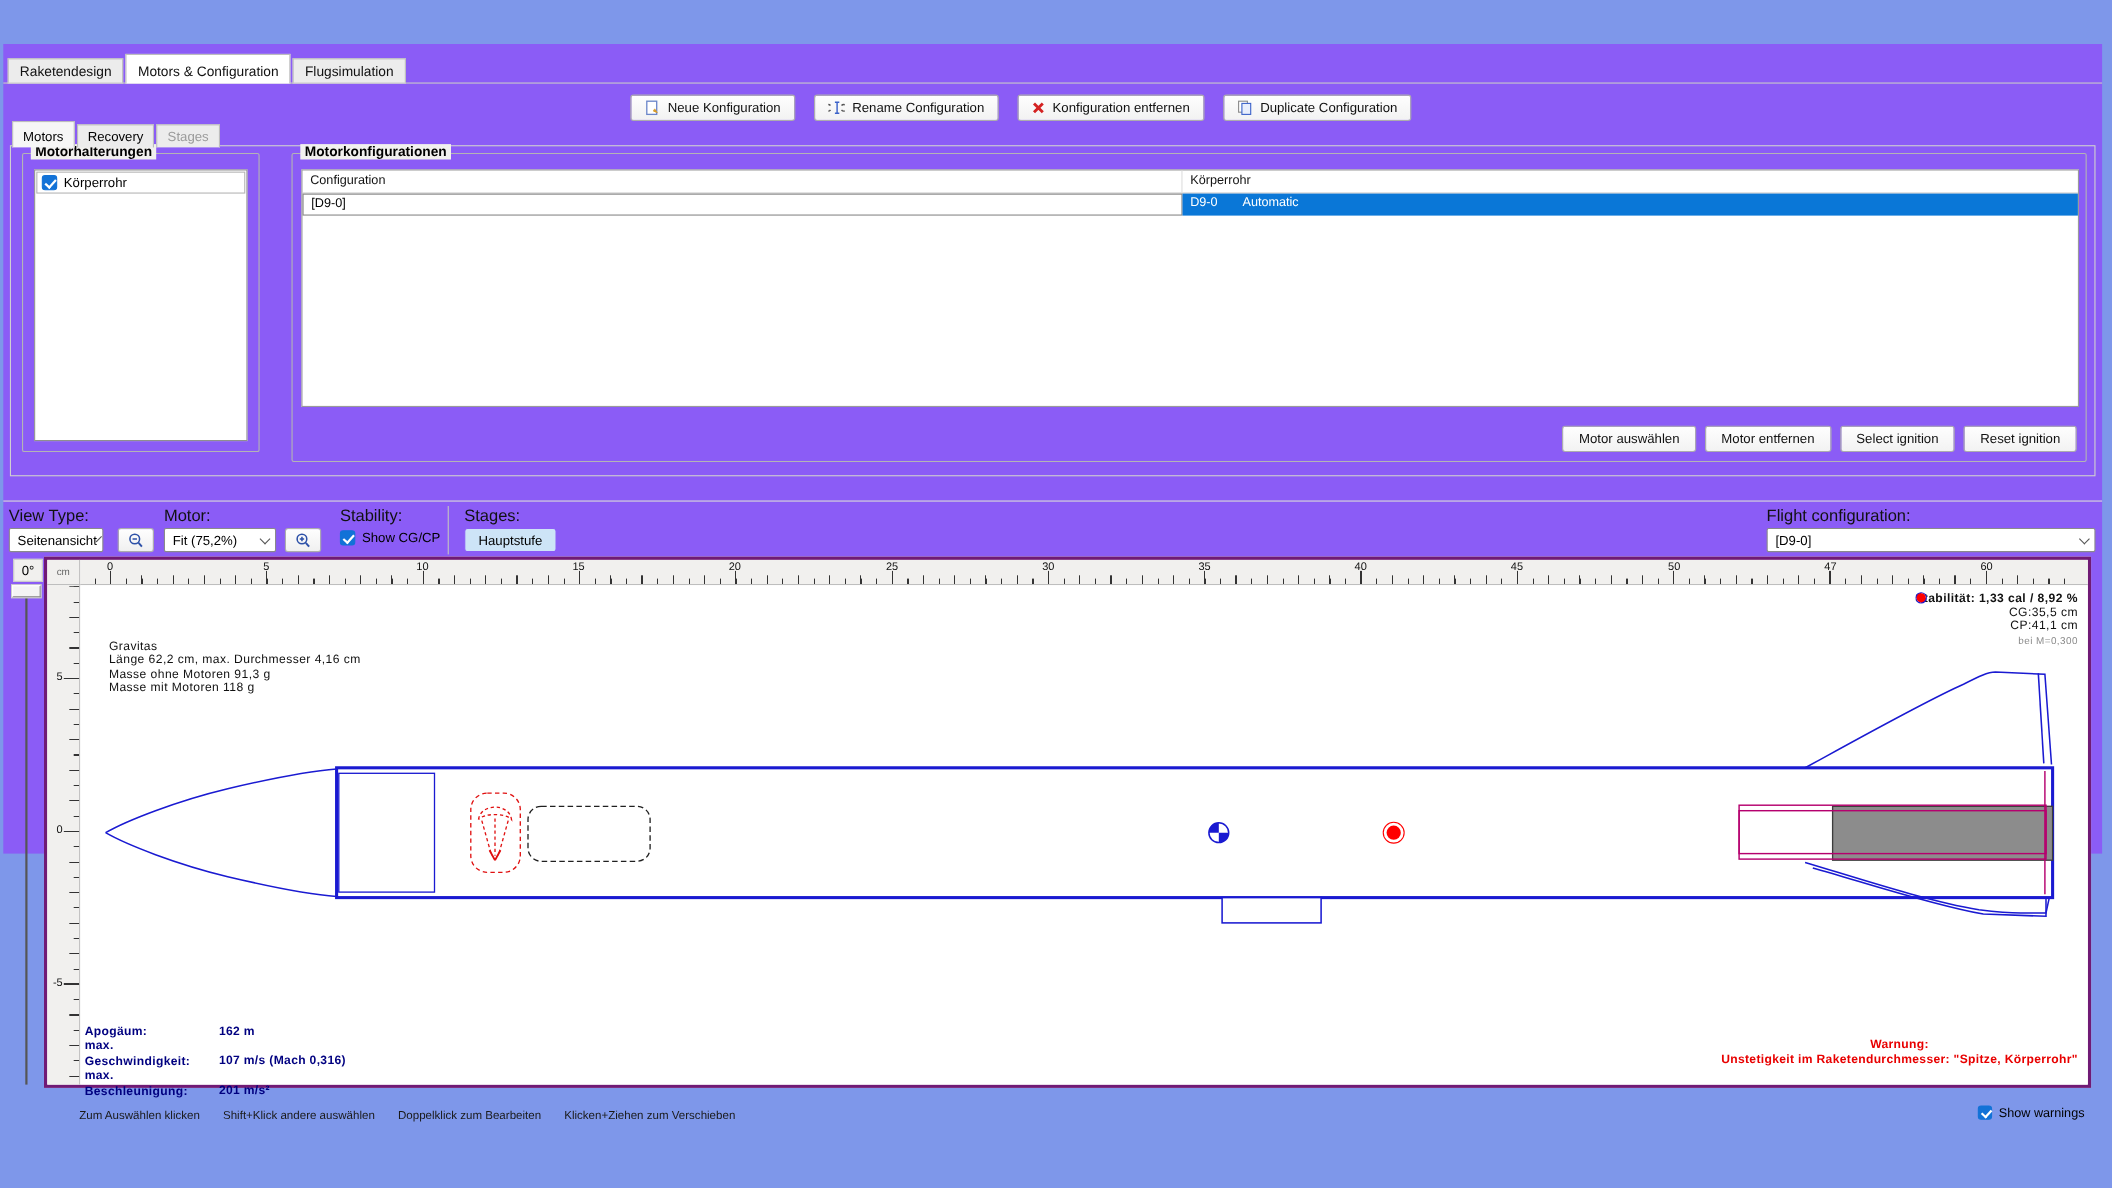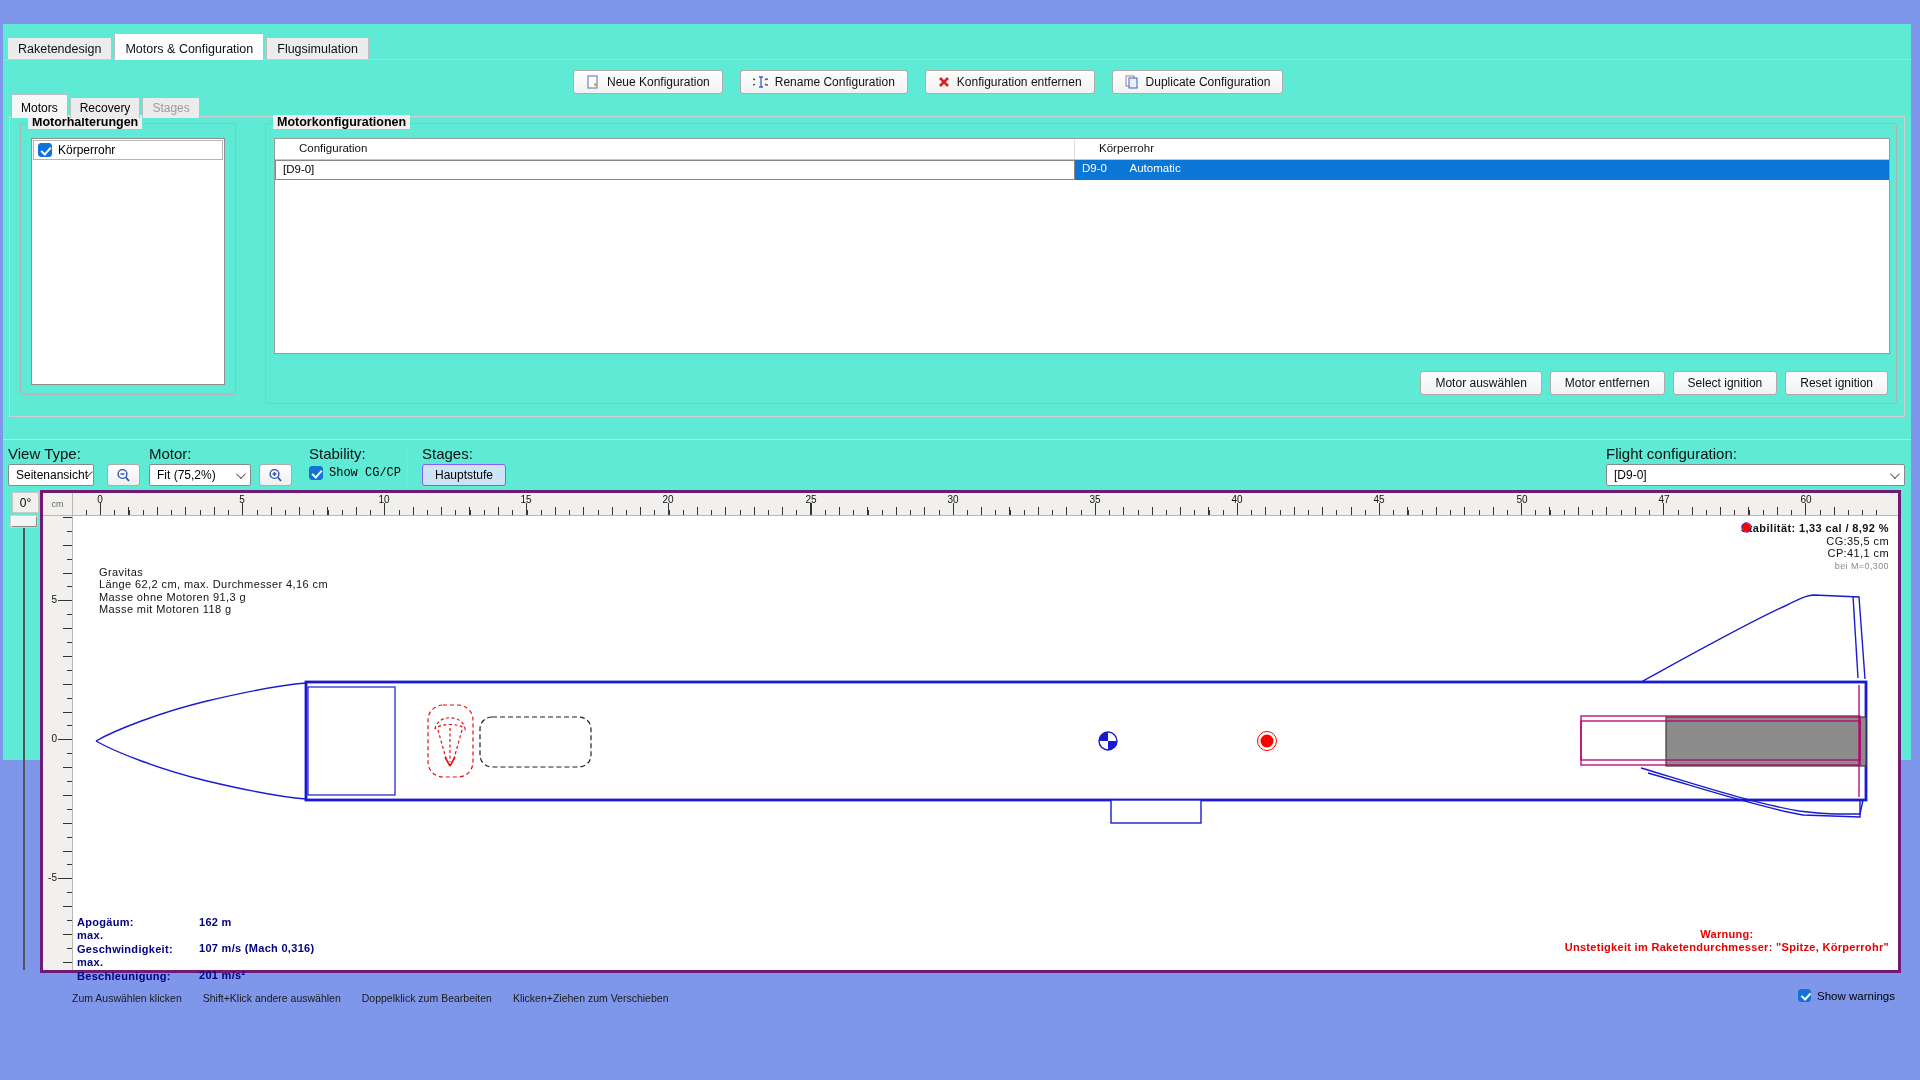--- a/index.html
+++ b/index.html
@@ -1,17 +1,17 @@
 <!DOCTYPE html>
 <html><head>
 <meta charset="utf-8">
 <style>
   * { margin:0; padding:0; box-sizing:border-box; }
   html,body { width:1920px; height:1080px; overflow:hidden; background:#7e97ea; font-family:"Liberation Sans",sans-serif; }
-  .win { position:absolute; left:3px; top:24px; width:1908px; height:736px; background:#5eead4; }
+  .win { position:absolute; left:3px; top:40px; width:1908px; height:736px; background:#8b5cf6; }
 
   
   .maintabs { position:absolute; left:4px; top:4px; height:32px; display:flex; align-items:flex-end; }
   .mtab { padding:4px 10px 4px 10px; font-size:12.5px; background:#ececec; border:1px solid #bdbdbd; border-bottom:none; margin-right:2px; color:#111; cursor:default; }
   .mtab.active { background:#fff; padding-top:8px; position:relative; z-index:2; }
   .tabbase { position:absolute; left:0; top:35px; width:100%; border-top:1px solid #c9c9c9; }
 
   
   .btn { height:24px; padding:0 12px; display:inline-flex; align-items:center; gap:7px; background:linear-gradient(#fefefe,#f2f2f2); border:1px solid #adadad; border-radius:3px; font-size:12px; color:#111; white-space:nowrap; }
   .cfgbtns { position:absolute; left:570px; top:46px; display:flex; gap:17px; }
@@ -28,35 +28,35 @@
   .grp .ttl { position:absolute; top:-9px; left:7px; background:#f1f0ee; padding:0 4px; font-weight:bold; font-size:12.5px; }
 
   .mountlist { position:absolute; left:10px; top:14px; right:10px; bottom:9px; background:#fff; border:1px solid #8f8f8f; }
   .mountitem { margin:1px; height:20px; display:flex; align-items:center; gap:6px; border:1px solid #b5b5b5; padding:0 4px; font-size:12px; }
 
   .cb { width:14px; height:14px; background:#1272d7; border:1px solid #1272d7; border-radius:3px; position:relative; flex:0 0 auto; }
   .cb::after { content:""; position:absolute; left:4px; top:1px; width:4px; height:8px; border:solid #fff; border-width:0 2px 2px 0; transform:rotate(42deg); }
 
   .mtable { position:absolute; left:8px; top:14px; width:1616px; height:216px; background:#fff; border:1px solid #9a9a9a; font-size:11.5px; }
   .thead { display:flex; height:21px; border-bottom:1px solid #c6c6c6; }
-  .th { padding:3px 0 0 24px; color:#111; }
+  .th { padding:3px 0 0 7px; color:#111; }
   .th1 { width:800px; border-right:1px solid #dedede; }
   .trow { display:flex; height:20px; }
   .td1 { width:800px; border:1px solid #888; padding:2px 0 0 7px; color:#000; }
   .td2 { flex:1; background:#0a77d7; color:#fff; padding:2px 0 0 7px; }
   .td2 .mname { margin-right:20px; }
   .tblbtns { position:absolute; right:8px; top:247px; display:flex; gap:8px;text-align:right; }
   .tblbtns .btn { padding:0 14px; justify-content:center; }
 
   
   .tlabel { position:absolute; top:421px; font-size:15px; color:#111; }
   .dd { position:absolute; top:440px; height:22px; background:#fff; border:1px solid #8a8a8a; border-radius:2px; display:flex; align-items:center; padding:0 7px; font-size:12px; }
   .dd .chev { margin-left:auto; width:7px; height:7px; border:solid #555; border-width:0 1.5px 1.5px 0; transform:rotate(45deg) translateY(-2px); }
   .sqbtn { position:absolute; top:440px; width:33px; height:22px; background:linear-gradient(#fefefe,#f0f0f0); border:1px solid #adadad; border-radius:3px; display:flex; align-items:center; justify-content:center; }
-  .cgcp { position:absolute; left:306px; top:442px; display:flex; align-items:center; gap:6px; font-size:12px;font-family:Liberation Mono, monospace; }
+  .cgcp { position:absolute; left:306px; top:442px; display:flex; align-items:center; gap:6px; font-size:12px; }
   .vsep { position:absolute; left:404px; top:420px; height:44px; border-left:1px solid #c3c3c3; }
   .stagebtn { position:absolute; left:419px; top:440px; height:22px; padding:0 12px; background:#cde4f7; border:1px solid #8b5cf6; border-radius:3px; font-size:12px; display:flex; align-items:center; }
   .topline { position:absolute; left:0; top:415px; width:100%; border-top:1px solid #dadada; }
 
   
   .panel { position:absolute; left:37px; top:466px; width:1861px; height:483px; border:3px solid #701a75; background:#fff; }
   .corner { position:absolute; left:0; top:0; width:30px; height:23px; background:#f1f0ee; border-right:1px solid #b8b8b8; border-bottom:1px solid #b8b8b8; font-size:9px; color:#666; display:flex; align-items:center; justify-content:center; }
   .hruler { position:absolute; left:30px; top:0; right:0; height:23px; background:#f1f0ee; border-bottom:1px solid #b8b8b8;
     background-image:
       repeating-linear-gradient(90deg,#333 0 1px,transparent 1px 142.1px),

